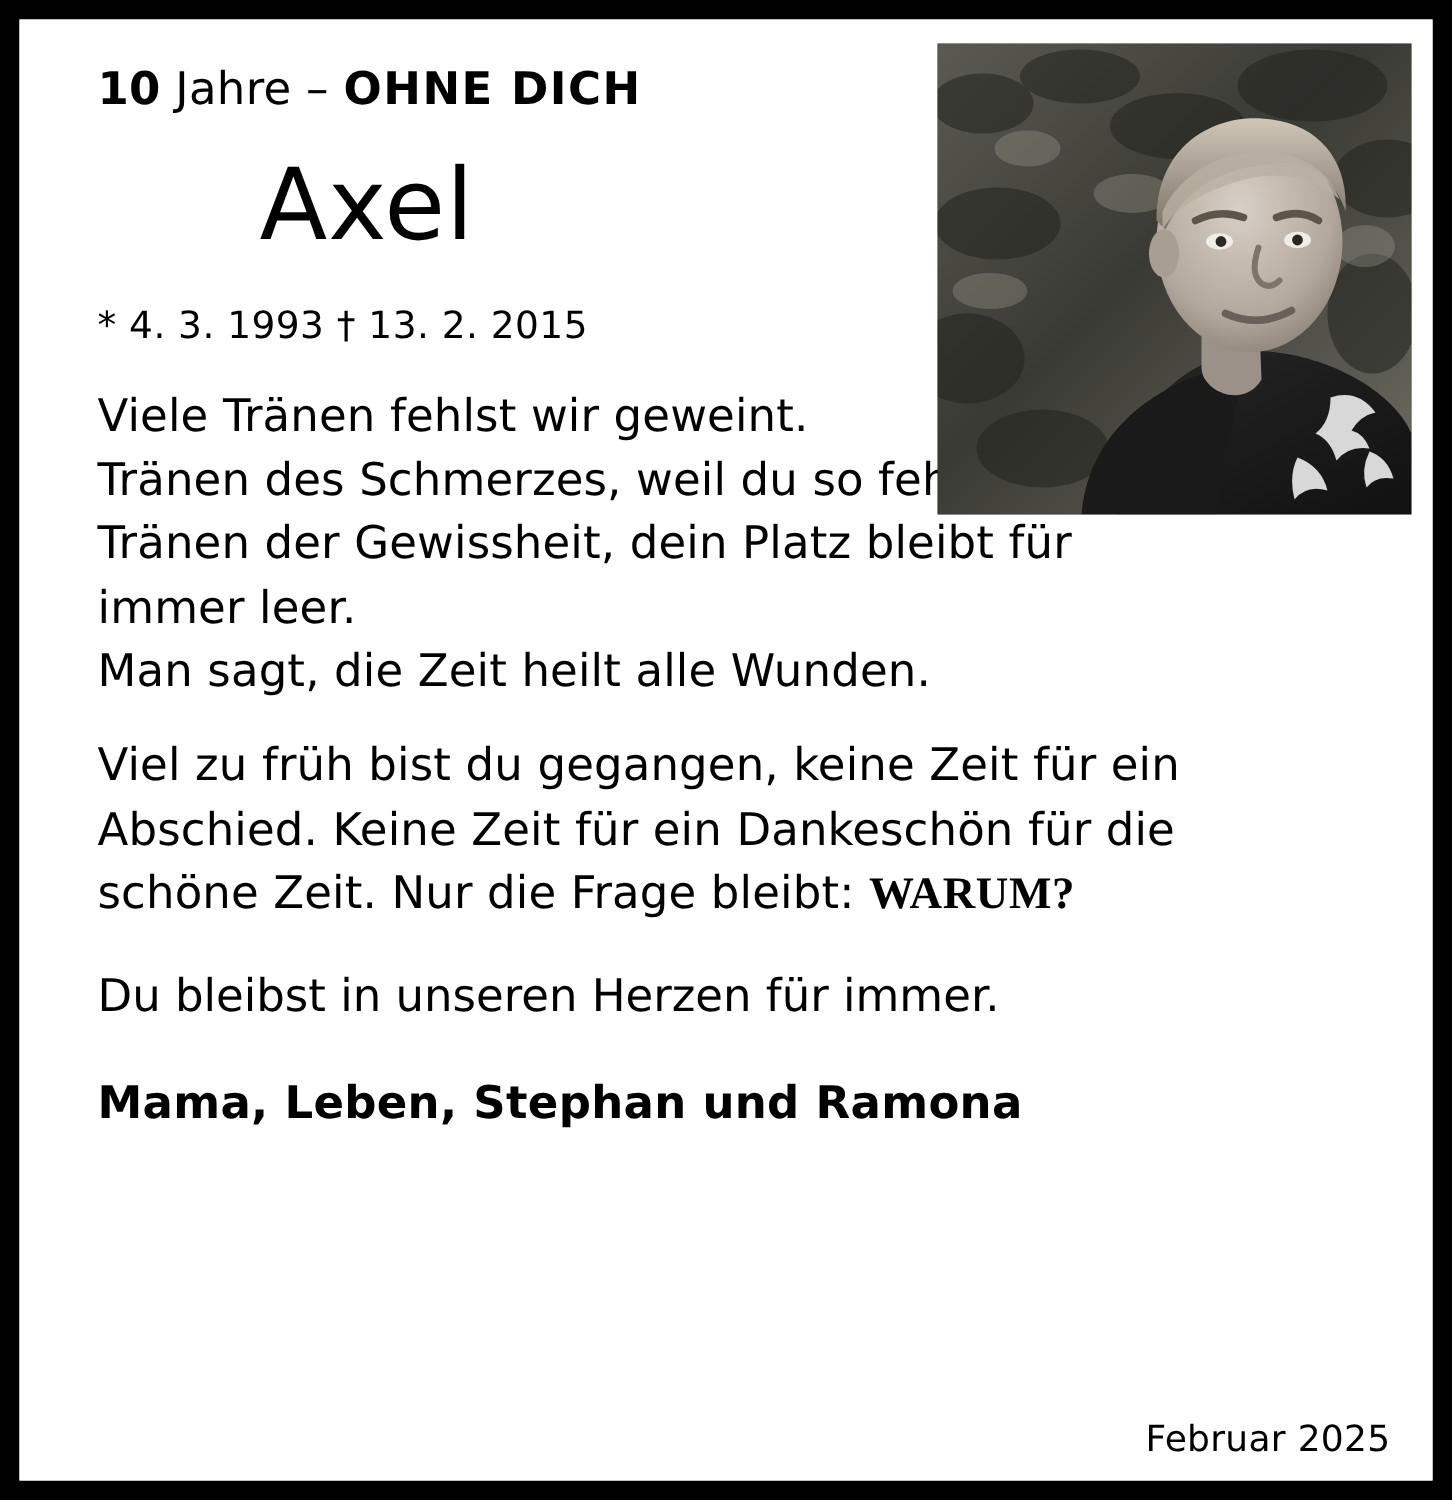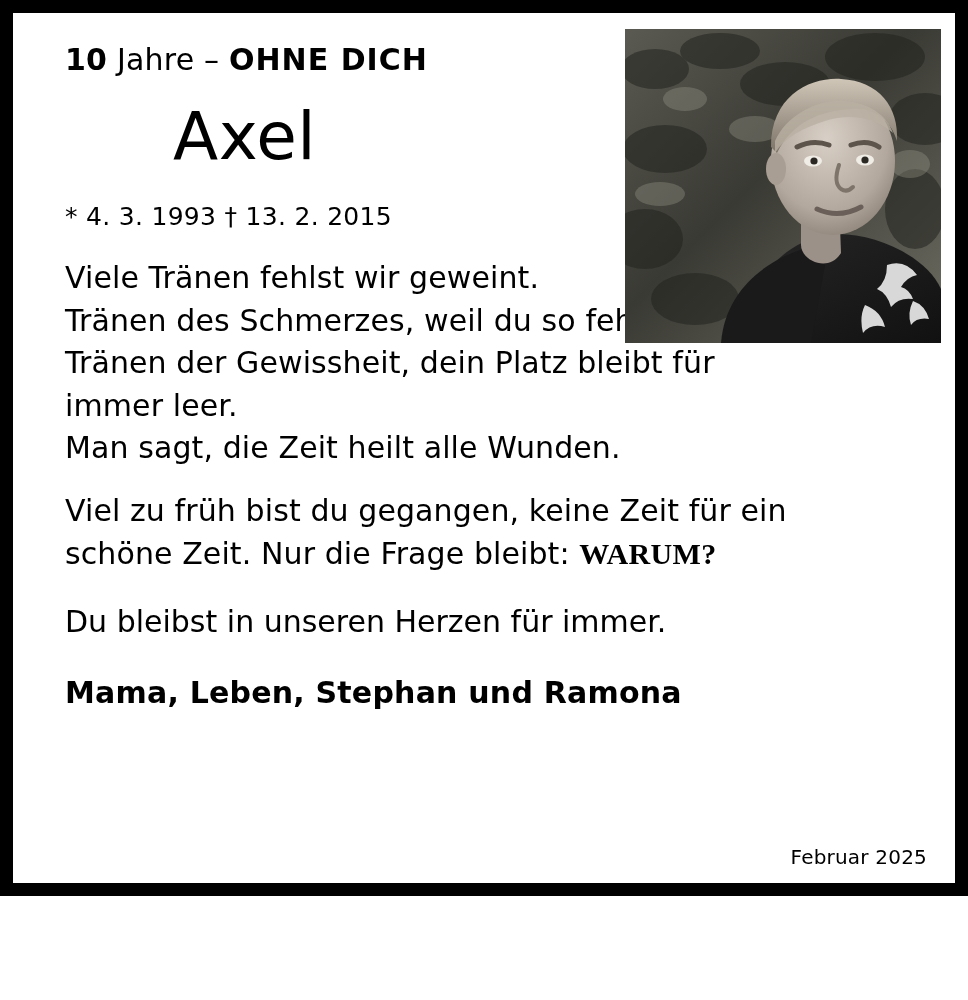--- a/index.html
+++ b/index.html
@@ -11,21 +11,21 @@
     width: 968px;
     height: 1000px;
     font-family: "DejaVu Sans", sans-serif;
     color: #000000;
     overflow: hidden;
   }
   .notice {
     position: relative;
     box-sizing: border-box;
     width: 968px;
-    height: 896px;
+    height: 1000px;
     background: #ffffff;
     border: 13px solid #000000;
     padding: 0;
   }
   .inner {
     position: relative;
     box-sizing: border-box;
     width: 100%;
     height: 100%;
     background: #ffffff;
@@ -92,21 +92,21 @@
   .signature {
     margin: 32px 0 0 10px;
     font-size: 30px;
     font-weight: bold;
     letter-spacing: 0.2px;
   }
   .date-line {
     position: absolute;
     right: 28px;
     bottom: 14px;
-    font-size: 20px;
+    font-size: 24px;
     letter-spacing: 0.2px;
   }
 </style>
 </head>
 <body>
 
 <div class="notice">
   <div class="inner">
 
     <div class="headline">
@@ -199,20 +199,21 @@
 
     <div class="poem">
       <p>Viele Tränen fehlst wir geweint.</p>
       <p>Tränen des Schmerzes, weil du so fehlst.</p>
       <p>Tränen der Gewissheit, dein Platz bleibt für</p>
       <p>immer leer.</p>
       <p>Man sagt, die Zeit heilt alle Wunden.</p>
 
 
       <p class="gap">Viel zu früh bist du gegangen, keine Zeit für ein</p>
+      <p>Abschied. Keine Zeit für ein Dankeschön für die</p>
       <p>
         <span>schöne Zeit. Nur die Frage bleibt: </span><span class="warum">WARUM?</span>
       </p>
     </div>
 
     <div class="closing">Du bleibst in unseren Herzen für immer.</div>
 
     <div class="signature">Mama, Leben, Stephan und Ramona</div>
 
     <div class="date-line">Februar 2025</div>

